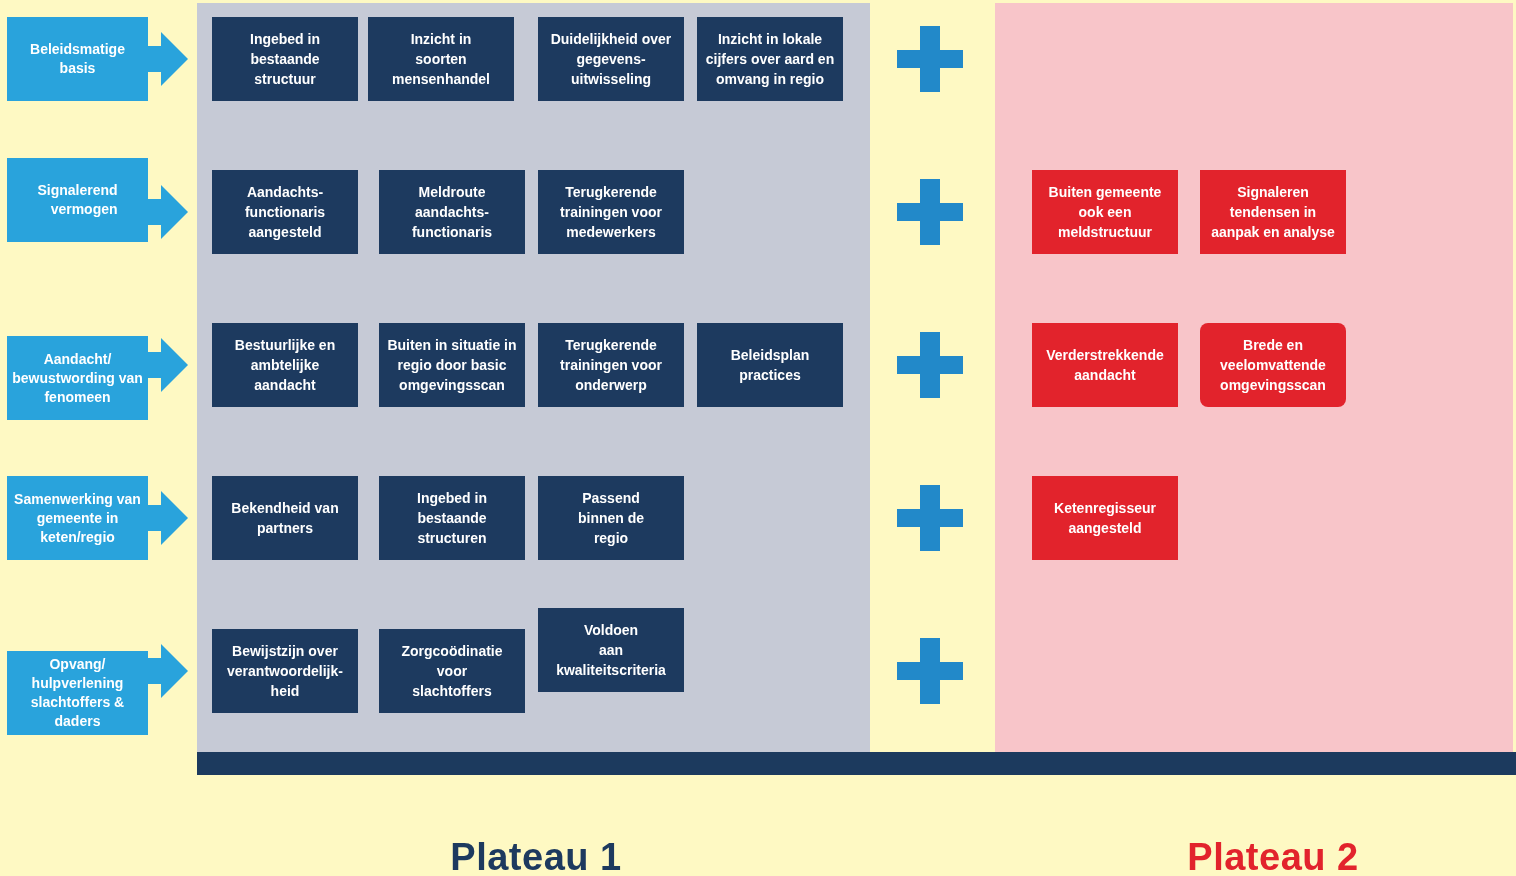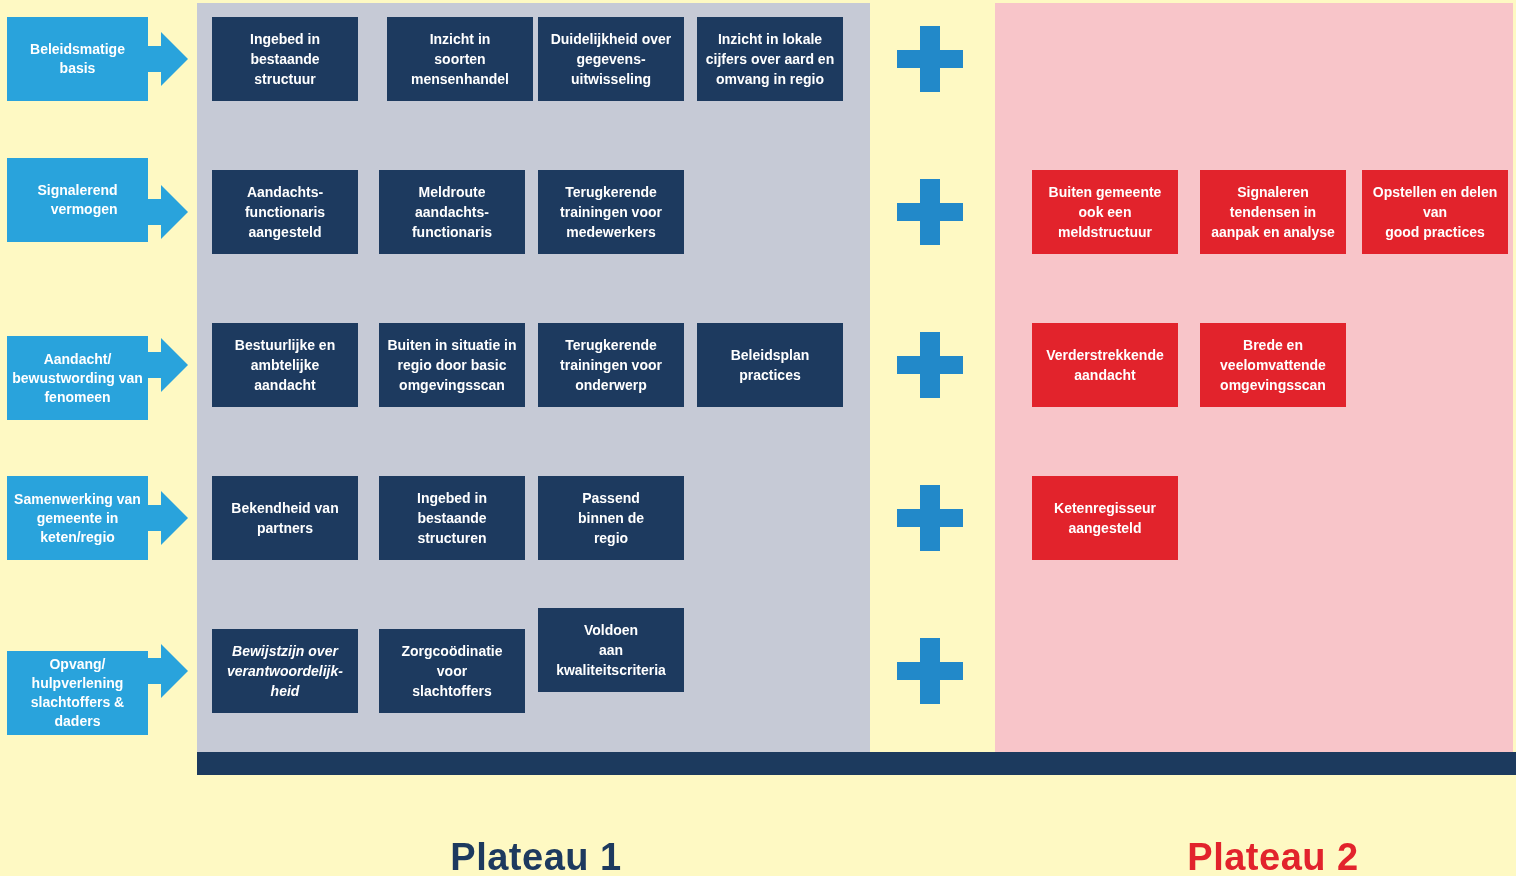--- a/index.html
+++ b/index.html
@@ -57,21 +57,21 @@
   <div id="p2-panel" class="panel"></div>
   <div id="footer-bar"></div>
 
   <div class="lbl" style="top:17px;">Beleidsmatige
 basis</div>
   <div class="arrow-stem" style="top:46px;"></div>
   <div class="arrow-head" style="top:32px;"></div>
   <div class="nbox" style="left:212px;top:17px;">Ingebed in
 bestaande
 structuur</div>
-  <div class="nbox" style="left:387px;top:17px;">Inzicht in
+  <div class="nbox" style="left:368px;top:17px;">Inzicht in
 soorten
 mensenhandel</div>
   <div class="nbox" style="left:538px;top:17px;">Duidelijkheid over
 gegevens-
 uitwisseling</div>
   <div class="nbox" style="left:697px;top:17px;">Inzicht in lokale
 cijfers over aard en
 omvang in regio</div>
   <div class="plus" style="top:26px;">
       <div class="ph"></div>
@@ -94,23 +94,20 @@
   <div class="plus" style="top:179px;">
       <div class="ph"></div>
       <div class="pv"></div>
     </div>
   <div class="rbox" style="left:1200px;top:170px;">Signaleren
 tendensen  in
 aanpak en analyse</div>
   <div class="rbox" style="left:1032px;top:170px;">Buiten gemeente
 ook een
 meldstructuur</div>
-  <div class="rbox" style="left:1362px;top:170px;">Opstellen en delen
-van
-good practices</div>
 
   <div class="lbl" style="top:336px;">Aandacht/
 bewustwording van
 fenomeen</div>
   <div class="arrow-stem" style="top:352px;"></div>
   <div class="arrow-head" style="top:338px;"></div>
   <div class="nbox" style="left:212px;top:323px;">Bestuurlijke en
 ambtelijke
 aandacht</div>
   <div class="nbox" style="left:379px;top:323px;">Buiten in situatie in
@@ -120,21 +117,21 @@
 trainingen voor
 onderwerp</div>
   <div class="nbox" style="left:697px;top:323px;">Beleidsplan
 practices</div>
   <div class="plus" style="top:332px;">
       <div class="ph"></div>
       <div class="pv"></div>
     </div>
   <div class="rbox" style="left:1032px;top:323px;">Verderstrekkende
 aandacht</div>
-  <div class="rbox" style="left:1200px;top:323px;">Brede en
+  <div class="rbox" style="left:1200px;top:323px;border-radius:8px;">Brede en
 veelomvattende
 omgevingsscan</div>
 
   <div class="lbl" style="top:476px;">Samenwerking van
 gemeente in
 keten/regio</div>
   <div class="arrow-stem" style="top:505px;"></div>
   <div class="arrow-head" style="top:491px;"></div>
   <div class="nbox" style="left:212px;top:476px;">Bekendheid van
 partners</div>
@@ -149,21 +146,21 @@
       <div class="pv"></div>
     </div>
   <div class="rbox" style="left:1032px;top:476px;">Ketenregisseur
 aangesteld</div>
 
   <div class="lbl" style="top:651px;">Opvang/
 hulpverlening
 slachtoffers &amp; daders</div>
   <div class="arrow-stem" style="top:658px;"></div>
   <div class="arrow-head" style="top:644px;"></div>
-  <div class="nbox" style="left:212px;top:629px;font-style:italic;">Bewijstzijn over
+  <div class="nbox" style="left:212px;top:629px;">Bewijstzijn over
 verantwoordelijk-
 heid</div>
   <div class="nbox" style="left:379px;top:629px;">Zorgcoödinatie
 voor
 slachtoffers</div>
   <div class="nbox" style="left:538px;top:608px;">Voldoen
 aan
 kwaliteitscriteria</div>
   <div class="plus" style="top:638px;">
       <div class="ph"></div>

